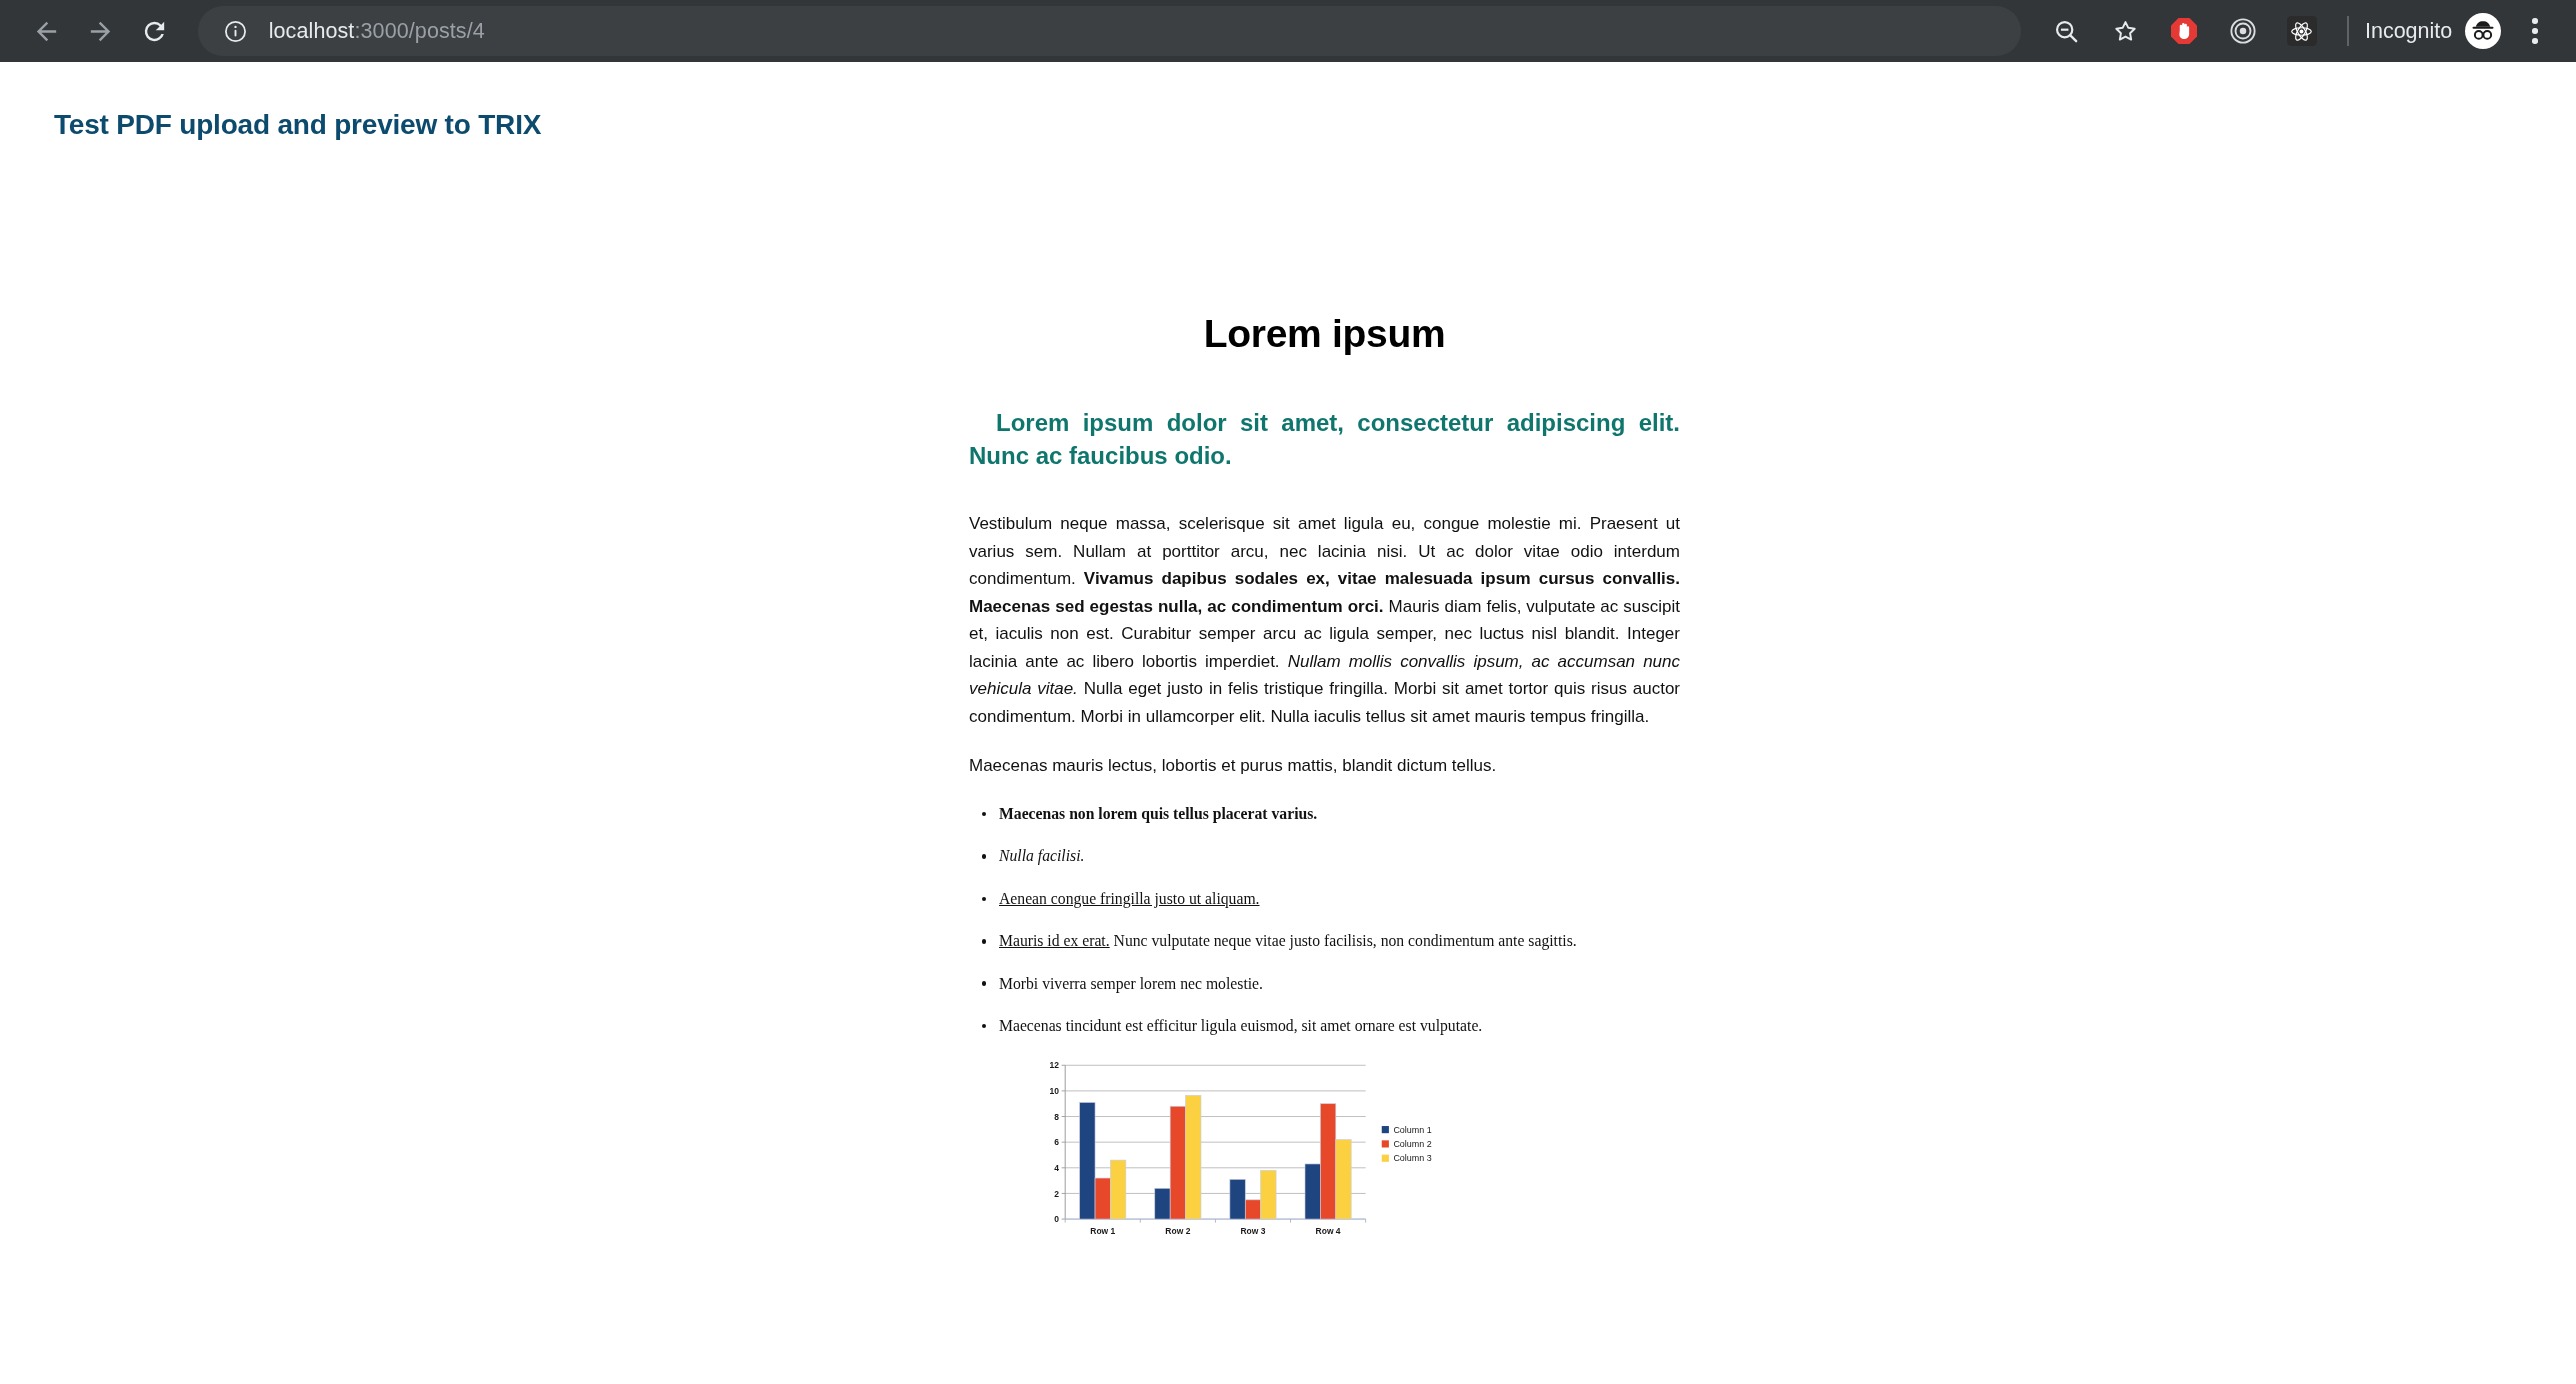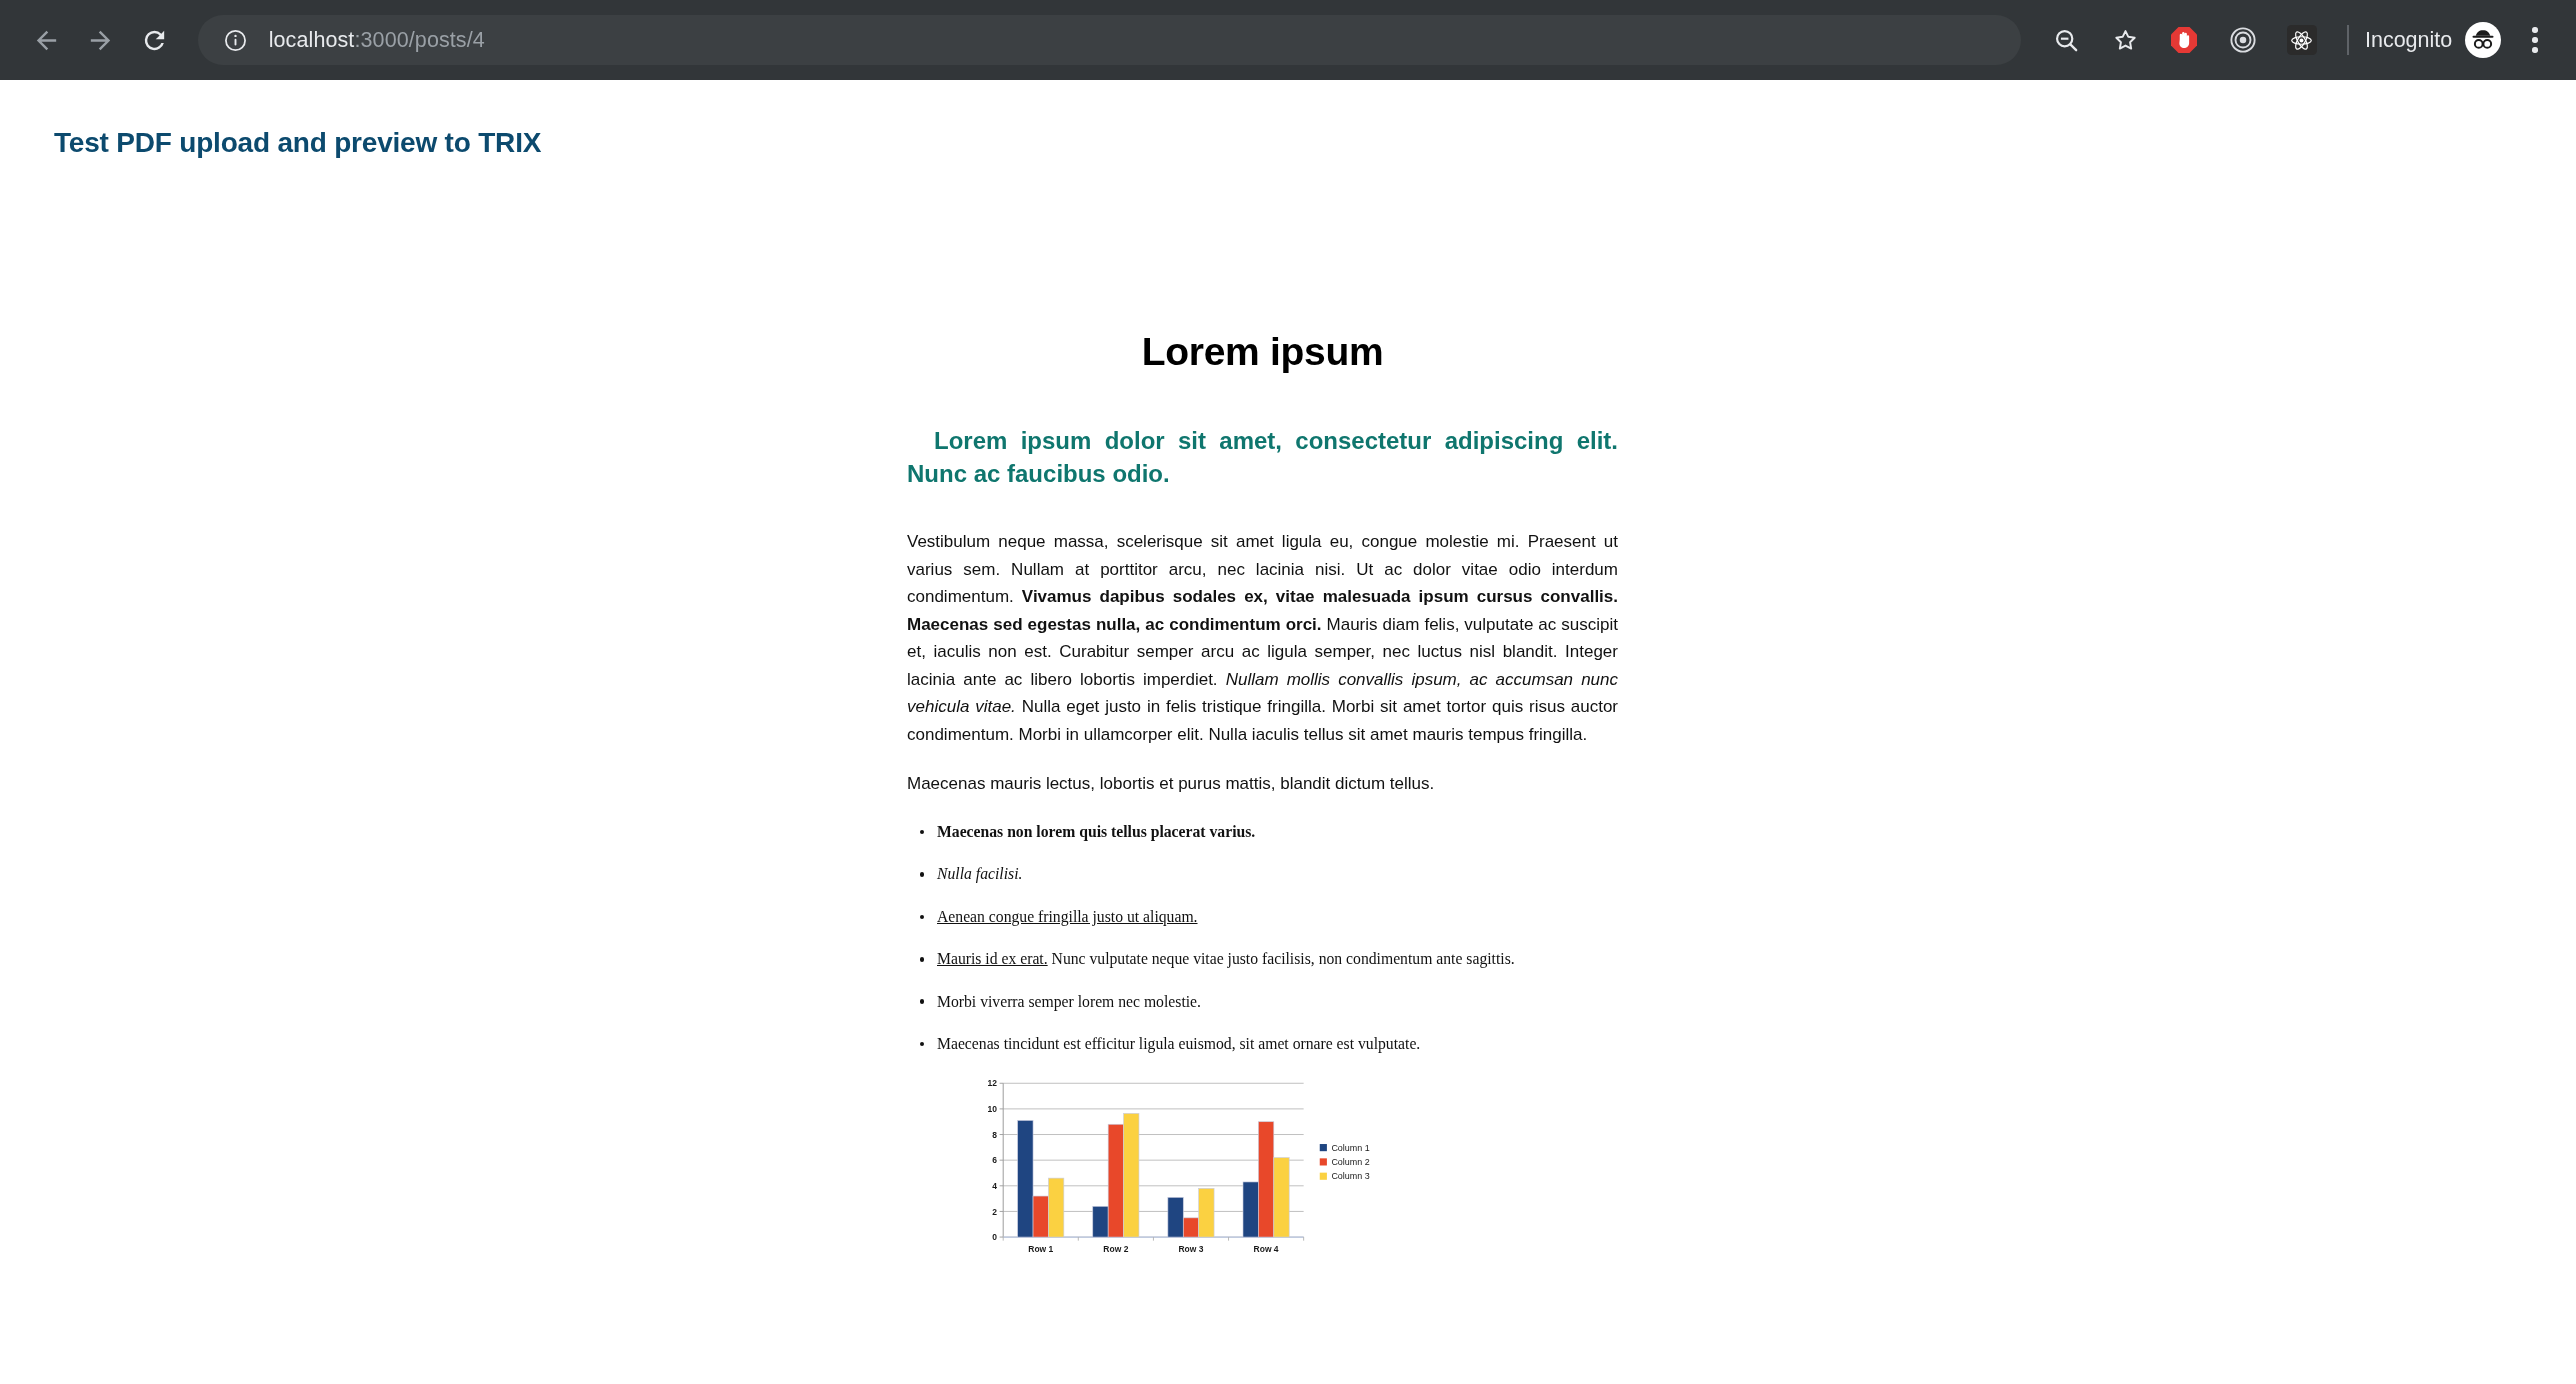--- a/index.html
+++ b/index.html
@@ -9,21 +9,21 @@
     height: 1385px;
     overflow: hidden;
     background: #ffffff;
     font-family: "Liberation Sans", sans-serif;
   }
 
   
   .browser-toolbar {
     position: relative;
     width: 2576px;
-    height: 80px;
+    height: 62px;
     background: #323639;
     display: flex;
     align-items: center;
     padding: 0 19.7px;
     gap: 0;
   }
 
   .nav-btn {
     width: 54px;
     height: 54px;
@@ -143,21 +143,21 @@
     padding: 47px 0 0 54px;
     font-size: 28px;
     font-weight: bold;
     color: #0c4a6e;
     letter-spacing: -0.2px;
   }
 
   
   .doc-preview {
     position: absolute;
-    left: 907px;
+    left: 969px;
     top: 250px;
     width: 711px;
   }
 
   .doc-title {
     text-align: center;
     font-size: 39px;
     font-weight: bold;
     color: #000;
     letter-spacing: -0.3px;

